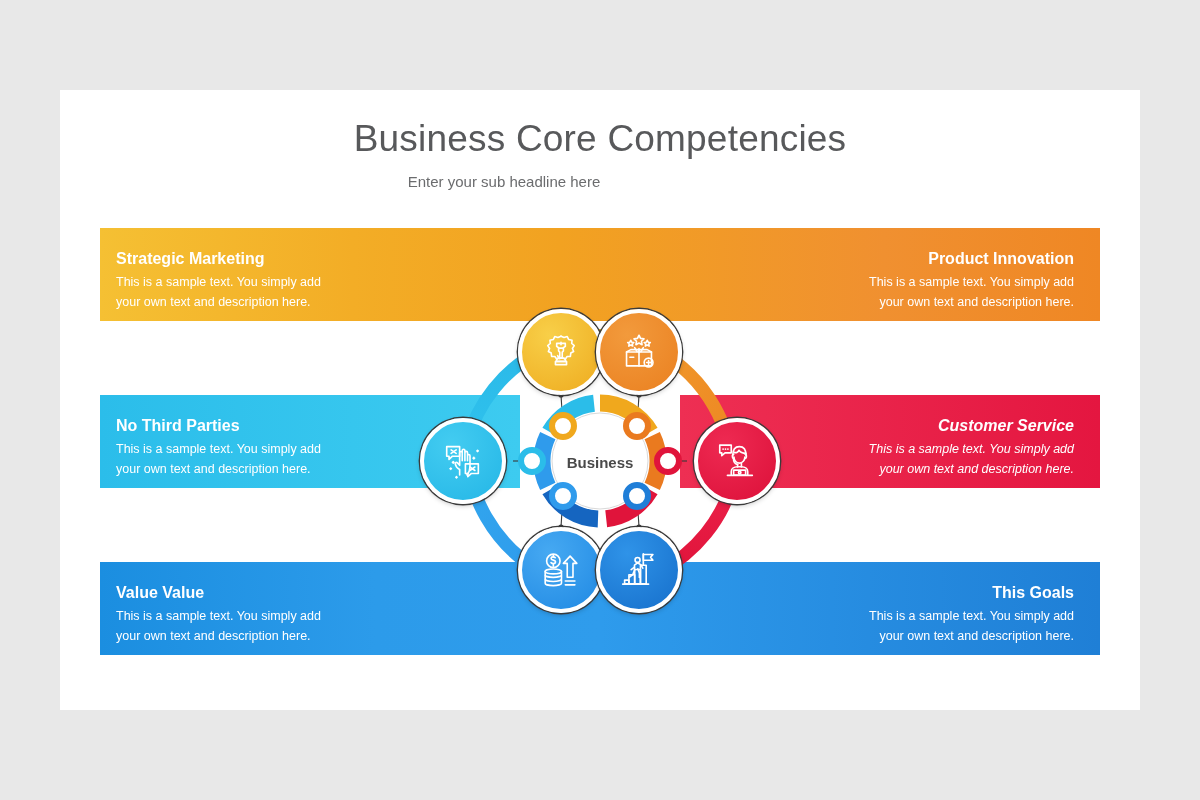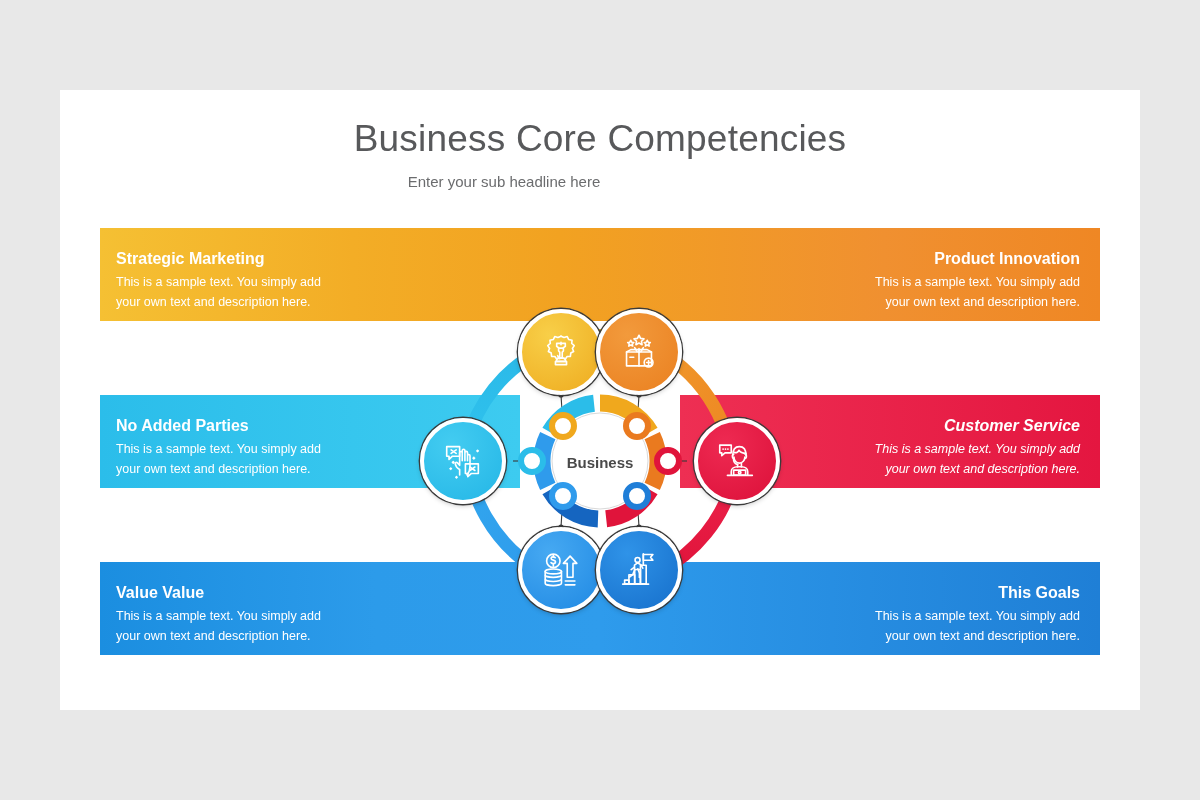--- a/index.html
+++ b/index.html
@@ -58,21 +58,21 @@
   }
   .bar .bdesc {
     position: absolute;
     top: 44px;
     font-size: 12.5px;
     line-height: 20px;
     color: #ffffff;
     white-space: pre-line;
   }
   .bar.left .btitle, .bar.left .bdesc { left: 16px; text-align: left; }
-  .bar.right .btitle, .bar.right .bdesc { right: 20px; text-align: right; }
+  .bar.right .btitle, .bar.right .bdesc { right: 26px; text-align: right; }
 
   .row1l { left: 40px;  top: 138px; width: 460px;
            background: linear-gradient(90deg,#f5c033 0%, #f3ad26 55%, #f2a221 100%); }
   .row1r { left: 500px; top: 138px; width: 540px;
            background: linear-gradient(90deg,#f2a221 0%, #f09030 60%, #ef8724 100%); }
   .row2l { left: 40px;  top: 305px; width: 420px;
            background: linear-gradient(90deg,#2bbdea 0%, #36c6ee 60%, #3dcbf0 100%); }
   .row2r { left: 620px; top: 305px; width: 420px;
            background: linear-gradient(90deg,#e8days 0%, #e41f45 100%);
            background: linear-gradient(90deg,#ee2f53 0%, #e41640 100%); font-style: italic; }
@@ -129,21 +129,21 @@
     <div class="bdesc">This is a sample text. You simply add
 your own text and description here.</div>
   </div>
   <div class="bar right row1r">
     <div class="btitle">Product Innovation</div>
     <div class="bdesc">This is a sample text. You simply add
 your own text and description here.</div>
   </div>
 
   <div class="bar left row2l">
-    <div class="btitle">No Added Parties</div>
+    <div class="btitle">No Third Parties</div>
     <div class="bdesc">This is a sample text. You simply add
 your own text and description here.</div>
   </div>
   <div class="bar right row2r">
     <div class="btitle">Customer Service</div>
     <div class="bdesc">This is a sample text. You simply add
 your own text and description here.</div>
   </div>
 
   <div class="bar left row3l">

